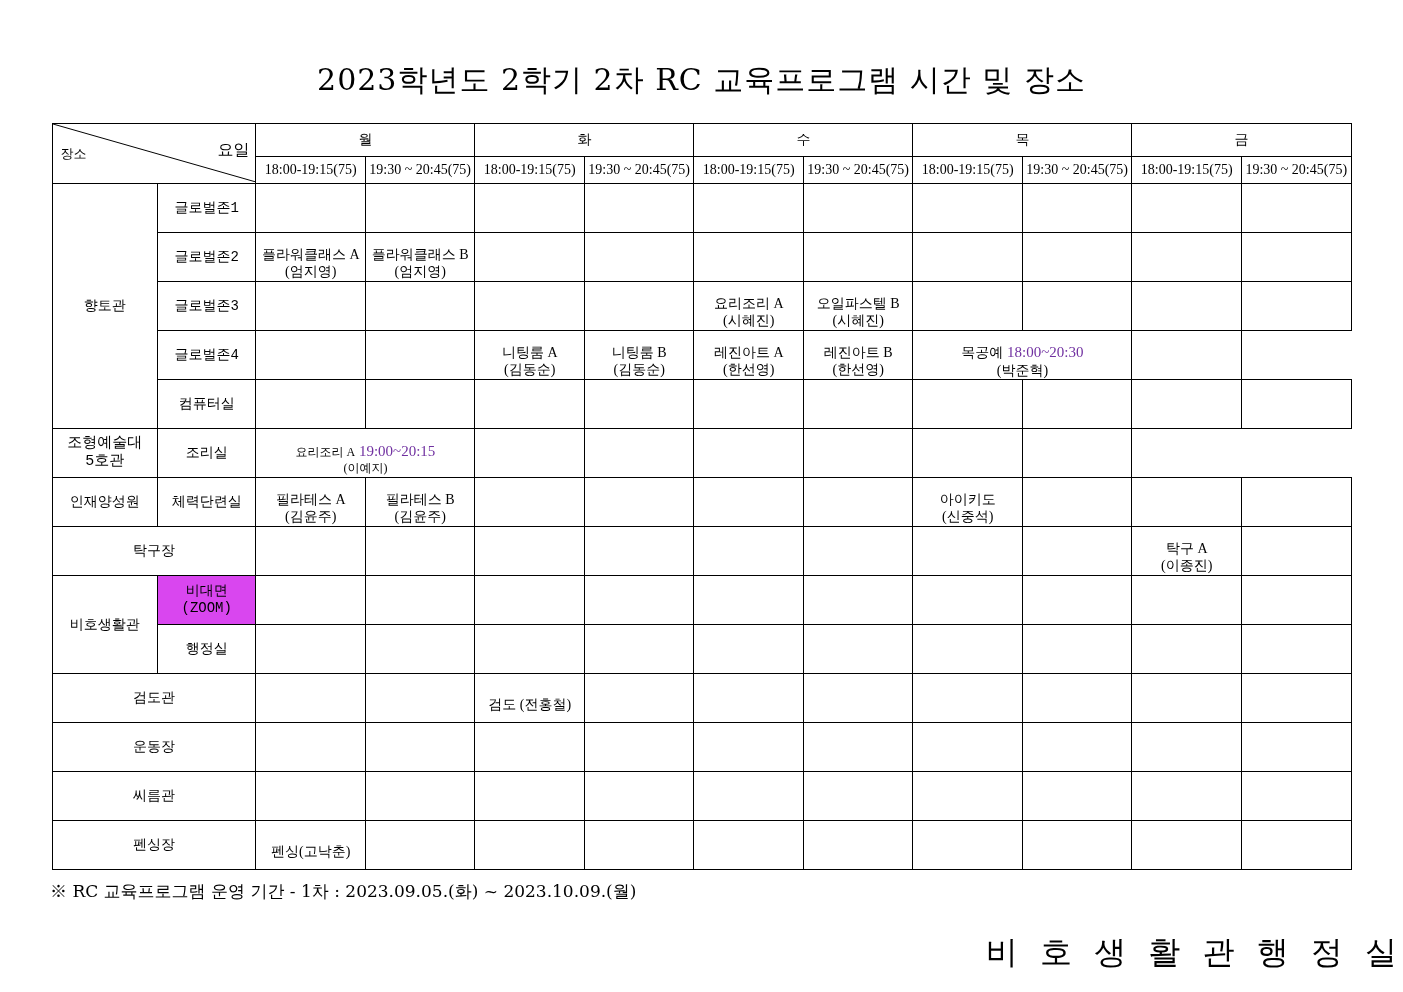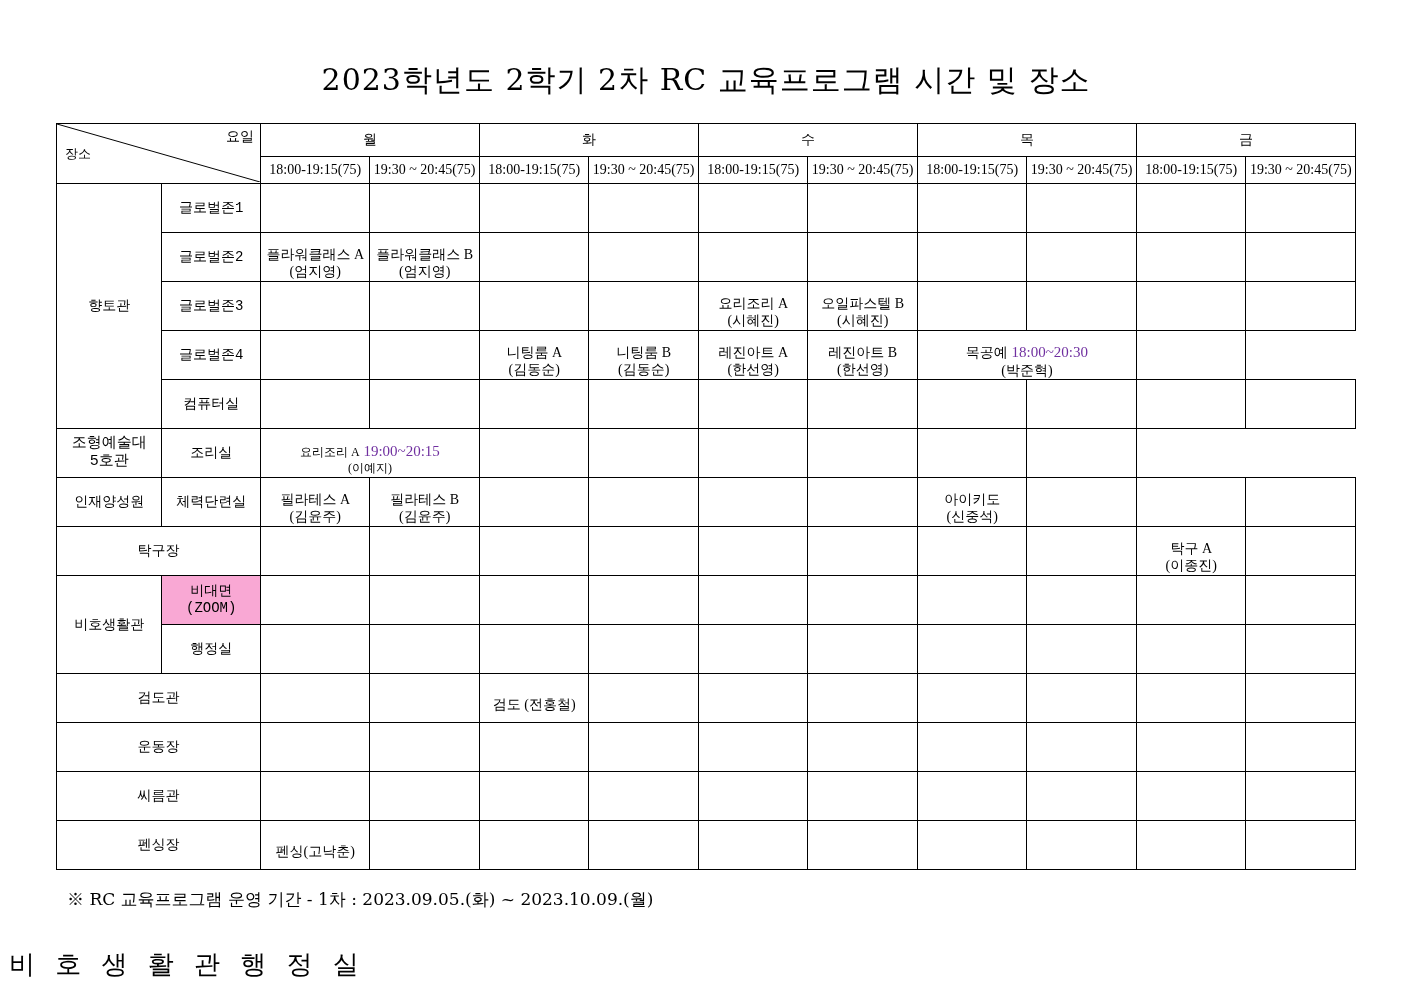--- a/index.html
+++ b/index.html
@@ -12,21 +12,20 @@
     background: #ffffff;
     font-family: "Liberation Serif", serif;
     color: #000000;
     overflow: hidden;
   }
   .page {
     position: relative;
     width: 1403px;
     height: 992px;
     box-sizing: border-box;
-    padding-left: 9px;
   }
   .doc-title {
     text-align: center;
     font-size: 30px;
     letter-spacing: 1px;
     padding-top: 60px;
     padding-bottom: 22px;
     font-family: "DejaVu Serif", serif;
     white-space: nowrap;
   }
@@ -63,78 +62,78 @@
     position: relative;
     padding: 0;
   }
   .corner .slash {
     position: absolute;
     top: 0; left: 0; right: 0; bottom: 0;
   }
   .corner .lbl-day {
     position: absolute;
     right: 6px;
-    top: 4px;
-    font-size: 14px;
+    top: 16px;
+    font-size: 16px;
     font-family: Liberation Mono, monospace;
   }
   .corner .lbl-place {
     position: absolute;
     left: 8px;
     bottom: 20px;
     font-size: 13px;
     margin-top: 8px;
   }
   .rowhead {
     background: #d9d9ea;
     font-size: 14px;
     white-space: nowrap;
     font-family: Liberation Mono, monospace;
   }
   .rowhead.small {
     font-size: 15px;
     line-height: 1.2;
   }
   .rowhead.zoom {
-    background: #f9a8d4;
+    background: #d946ef;
     line-height: 1.2;
   }
   .cell {
     height: 48px;
     line-height: 1.25;
     font-size: 13.5px;
   }
   .cell .l1 { display: block; margin-top: 12px; }
   .cell .l2 { display: block; }
   .cell .small-note {
     font-size: 15px;
   }
   .cell .purple {
     color: #7030a0;
   }
   .cell .t-small {
     font-size: 12px;
   }
   .notes {
-    margin: 8px;
+    margin: 0;
     padding-top: 10px;
     font-size: 17px;
     font-family: "DejaVu Serif", serif;
   }
   .notes .line1 {
     padding-left: 50px;
   }
   .notes .line2 {
     text-align: center;
     padding-right: 240px;
     padding-top: 4px;
   }
   .footer {
-    text-align: left;
-    font-size: 26px;
+    text-align: right;
+    font-size: 32px;
     letter-spacing: 6px;
     padding-top: 28px;
     font-family: "DejaVu Serif", serif;
     font-weight: normal;
   }
 </style>
 </head>
 <body>
 
 <div class="page">

